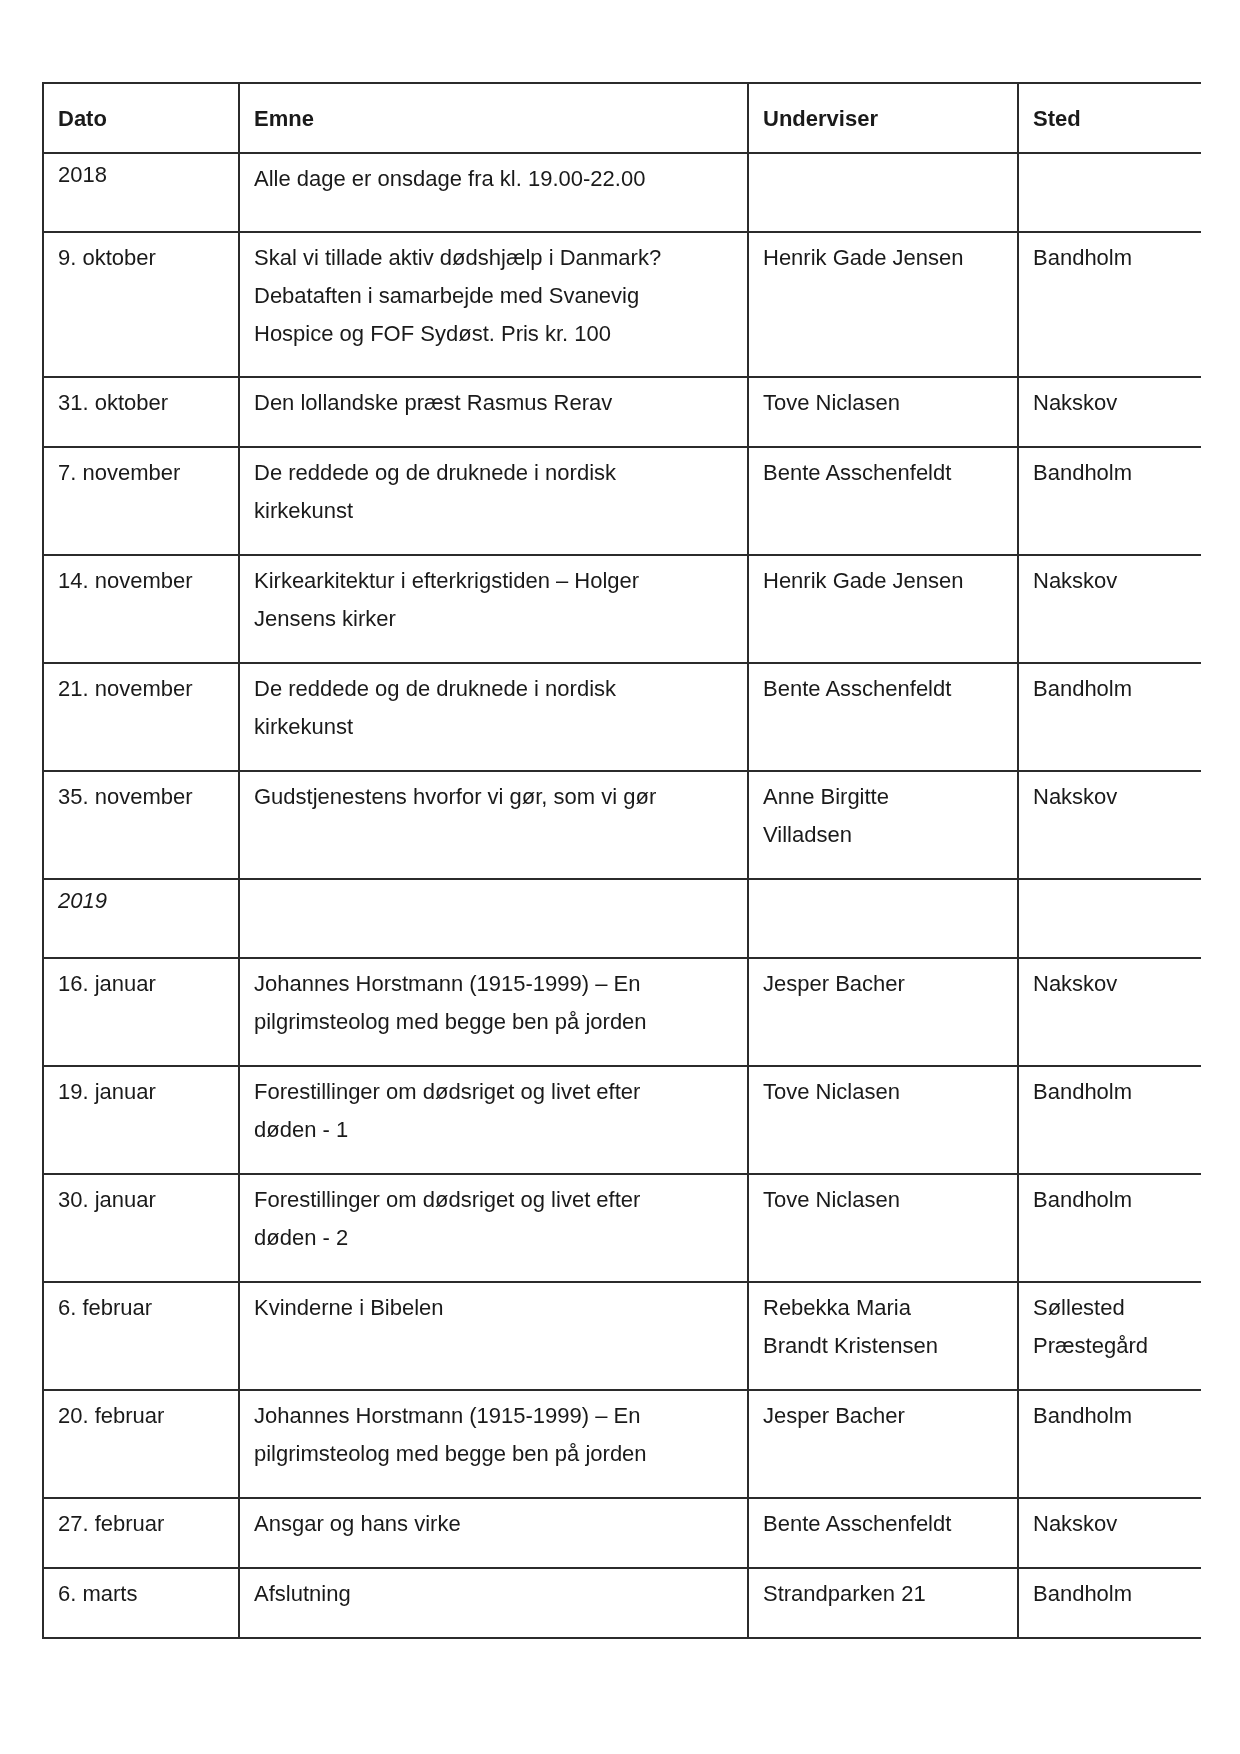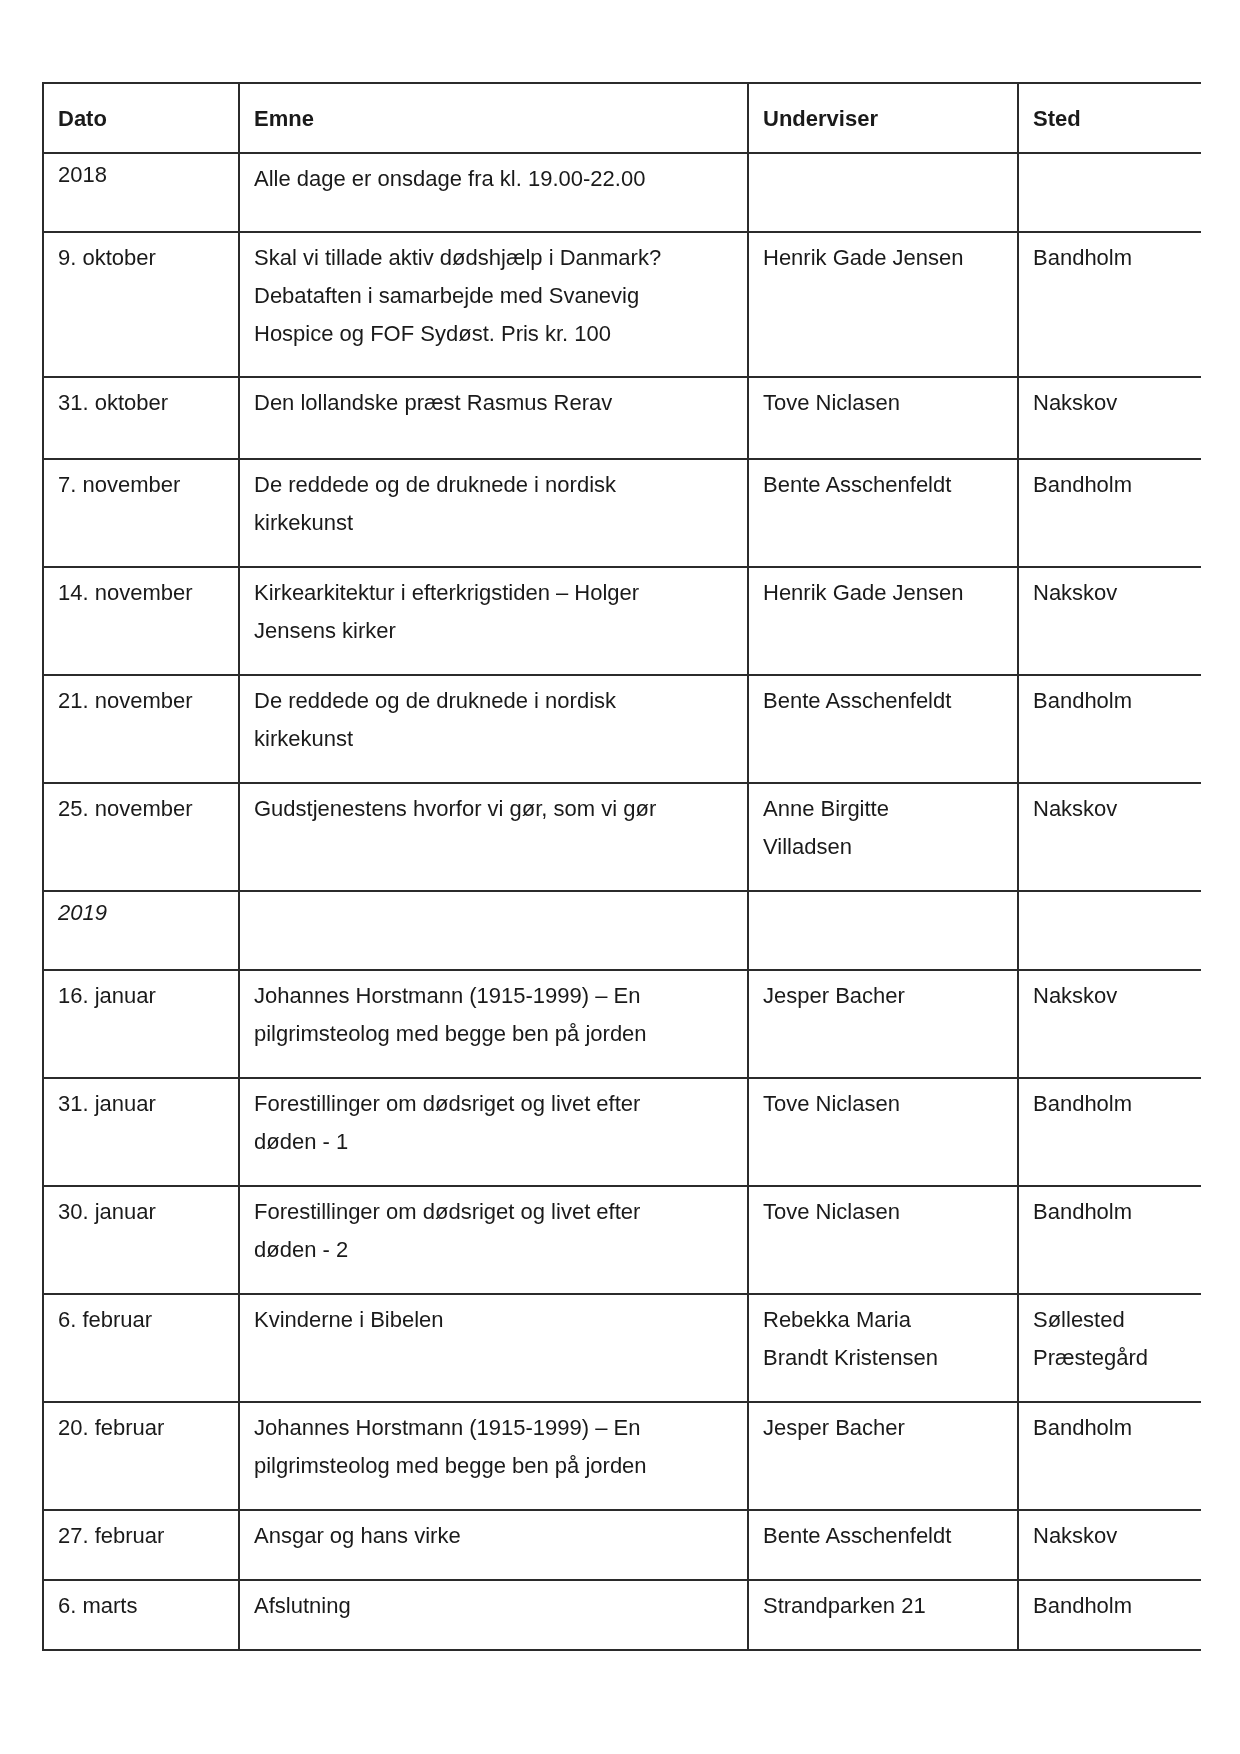--- a/index.html
+++ b/index.html
@@ -104,21 +104,21 @@
             <span class="line">Debataften i samarbejde med Svanevig</span>
             <span class="line">Hospice og FOF Sydøst. Pris kr. 100</span>
           </td>
           <td>
             <span class="line">Henrik Gade Jensen</span>
           </td>
           <td>
             <span class="line">Bandholm</span>
           </td>
         </tr>
-        <tr style="height: 82px;">
+        <tr style="height: 70px;">
           <td class="cell-date">31. oktober</td>
           <td>
             <span class="line">Den lollandske præst Rasmus Rerav</span>
           </td>
           <td>
             <span class="line">Tove Niclasen</span>
           </td>
           <td>
             <span class="line">Nakskov</span>
           </td>
@@ -156,21 +156,21 @@
             <span class="line">kirkekunst</span>
           </td>
           <td>
             <span class="line">Bente Asschenfeldt</span>
           </td>
           <td>
             <span class="line">Bandholm</span>
           </td>
         </tr>
         <tr style="height: 108px;">
-          <td class="cell-date">25. november</td>
+          <td class="cell-date">35. november</td>
           <td>
             <span class="line">Gudstjenestens hvorfor vi gør, som vi gør</span>
           </td>
           <td>
             <span class="line">Anne Birgitte</span>
             <span class="line">Villadsen</span>
           </td>
           <td>
             <span class="line">Nakskov</span>
           </td>
@@ -189,21 +189,21 @@
             <span class="line">pilgrimsteolog med begge ben på jorden</span>
           </td>
           <td>
             <span class="line">Jesper Bacher</span>
           </td>
           <td>
             <span class="line">Nakskov</span>
           </td>
         </tr>
         <tr style="height: 108px;">
-          <td class="cell-date">31. januar</td>
+          <td class="cell-date">19. januar</td>
           <td>
             <span class="line">Forestillinger om dødsriget og livet efter</span>
             <span class="line">døden - 1</span>
           </td>
           <td>
             <span class="line">Tove Niclasen</span>
           </td>
           <td>
             <span class="line">Bandholm</span>
           </td>

